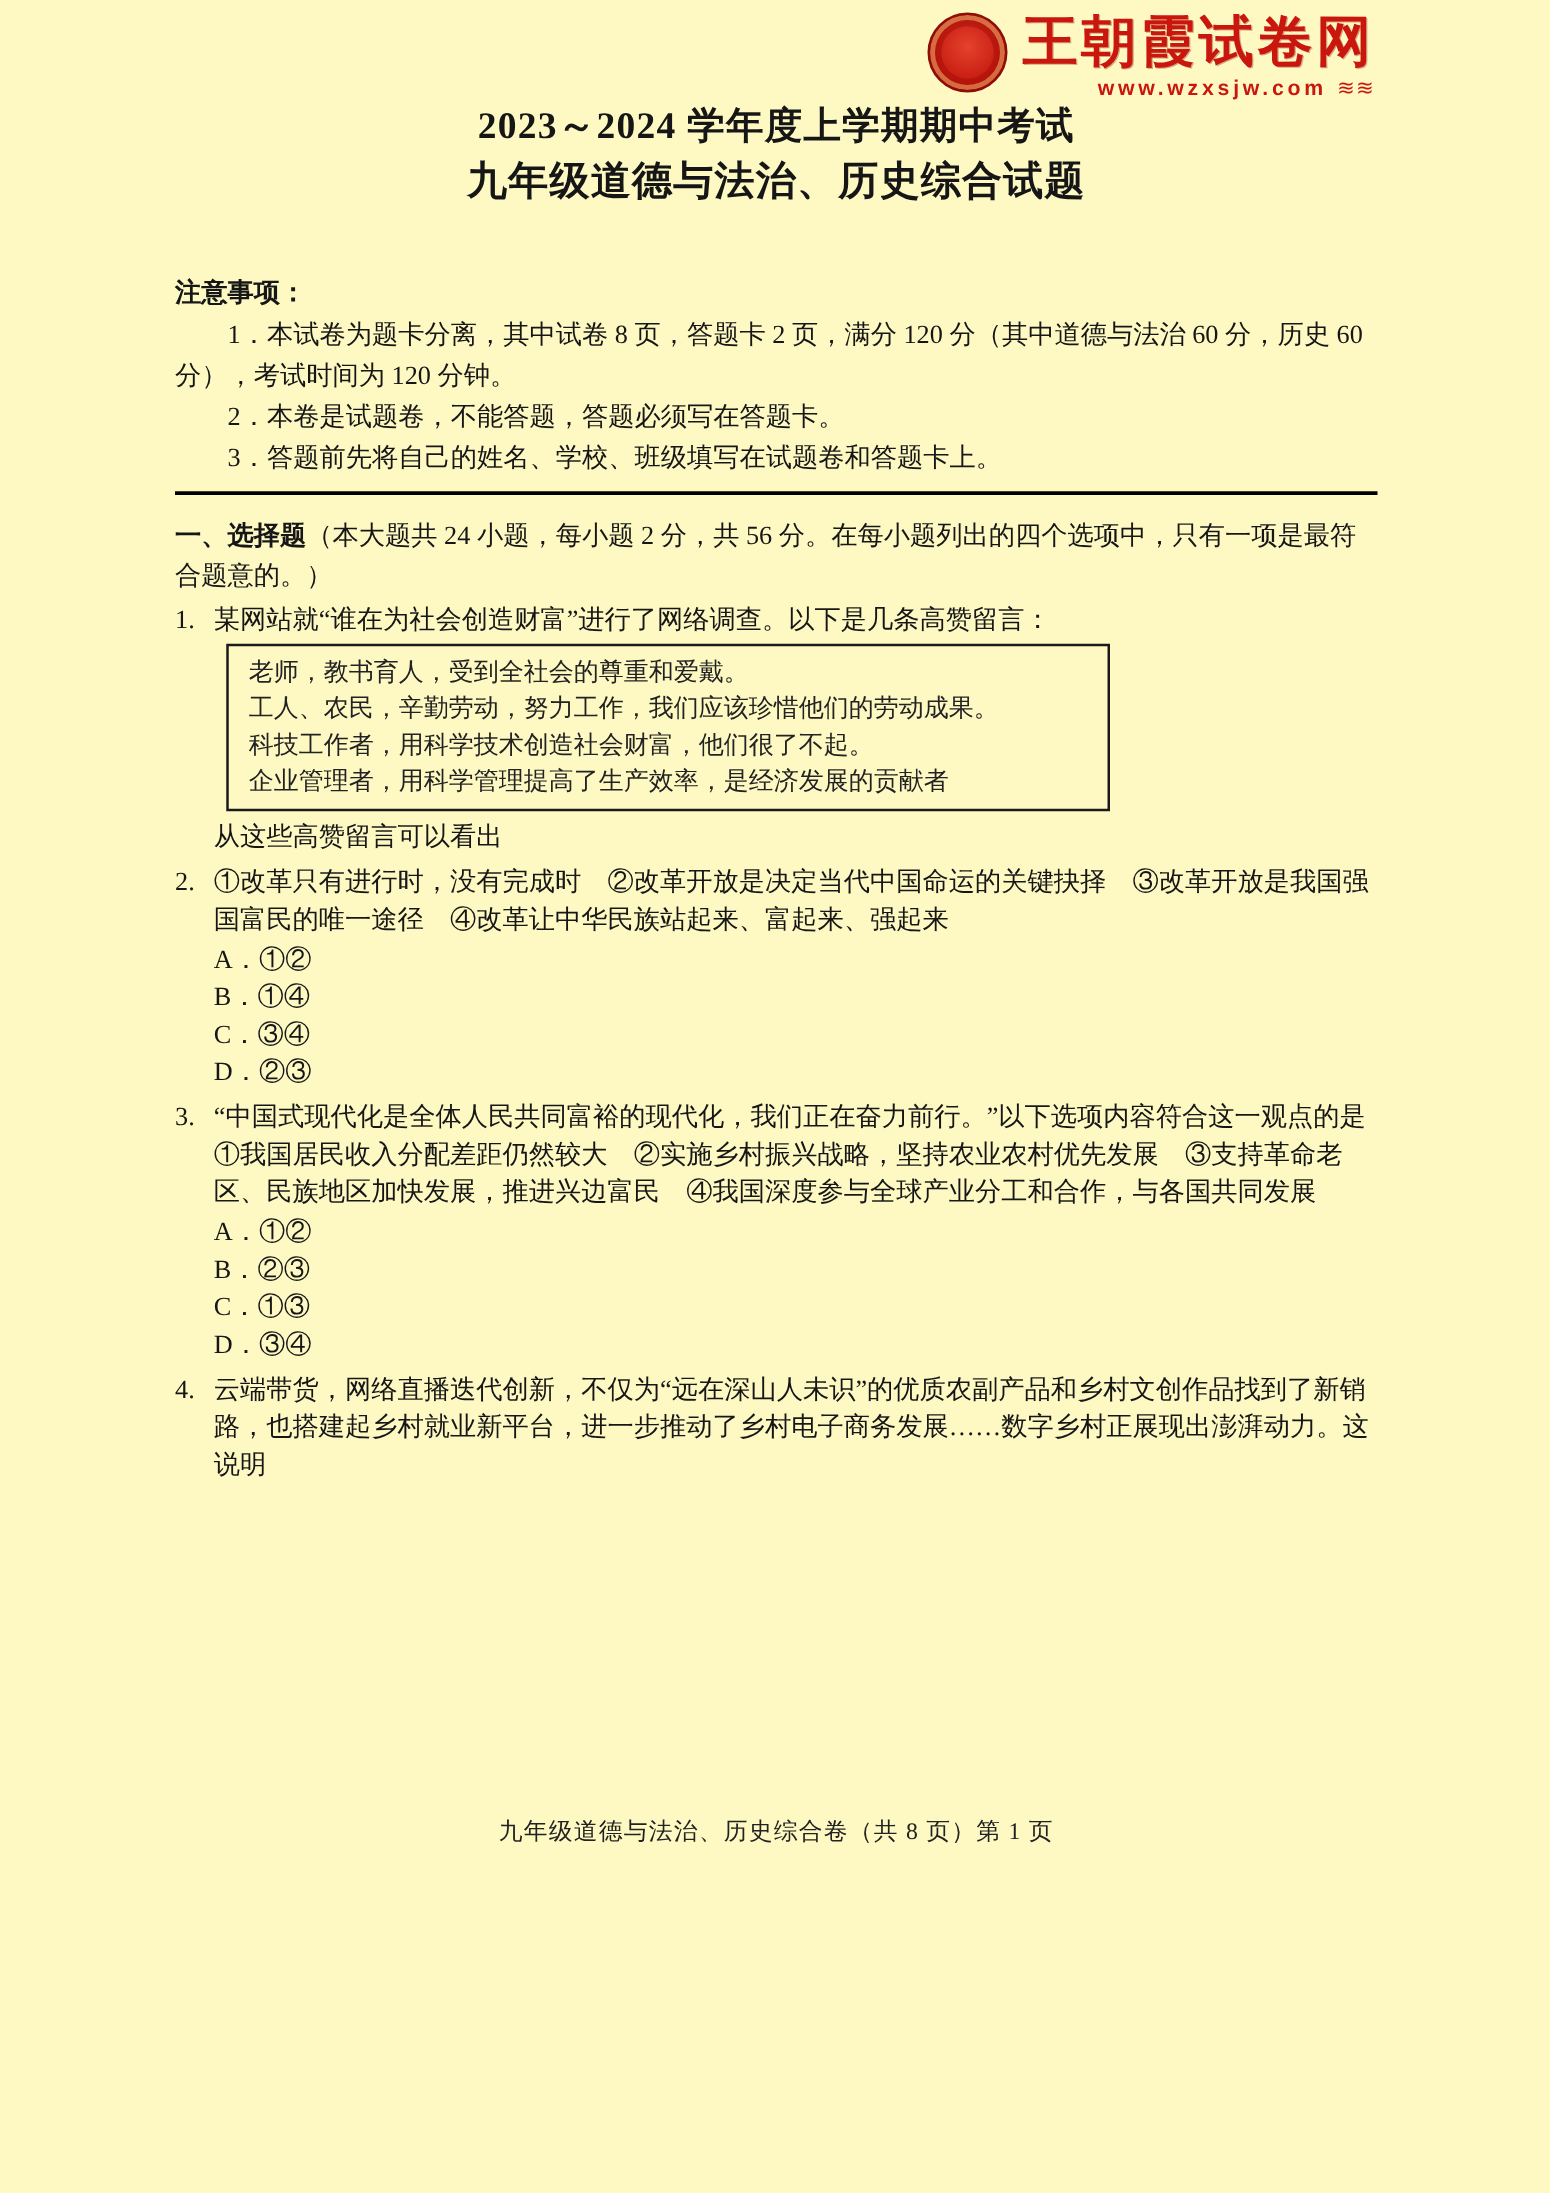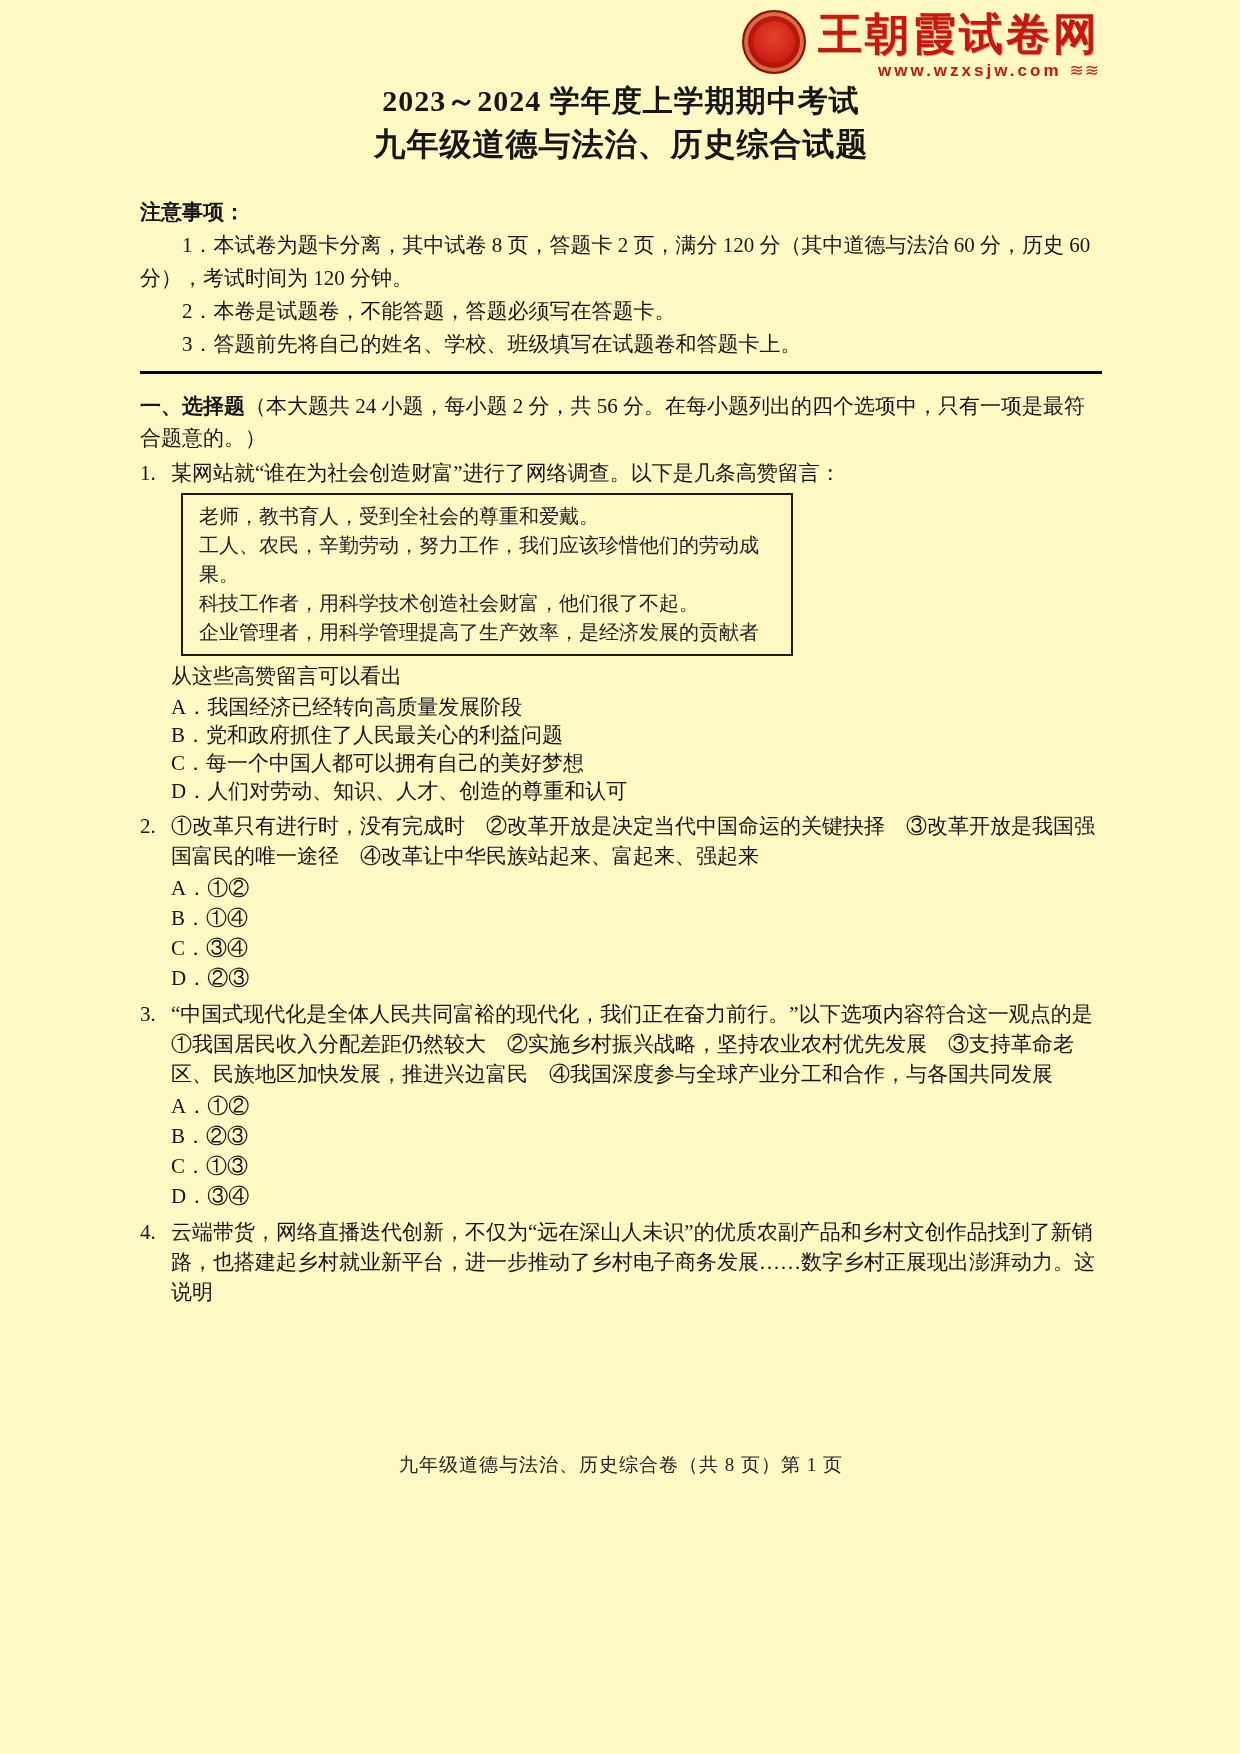--- a/index.html
+++ b/index.html
@@ -32,39 +32,39 @@
   }
   .waves { color:#c9170e; font-size:17px; letter-spacing:1px; }
 
   
   .content { position:absolute; left:140px; top:0; width:962px; }
 
   .titles { padding-top:82px; text-align:center; }
   .title1 { font-size:30px; line-height:38px; font-weight:bold; letter-spacing:1px; }
   .title2 { font-size:32px; line-height:44px; font-weight:bold; margin-top:2px; letter-spacing:1px; }
 
-  .notices { margin-top:30px; font-size:21px; line-height:33px; }
+  .notices { margin-top:52px; font-size:21px; line-height:33px; }
   .notice-heading { font-weight:bold; }
   .notice-item.first { text-indent:2em; }
   .notice-item.single { padding-left:2em; }
 
   .rule { margin-top:10px; border-top:3px solid #000; width:100%; }
 
   .wish { margin-top:14px; text-align:center; font-size:25px; line-height:34px; font-weight:bold; font-style:italic; letter-spacing:2px; }
 
   .section { margin-top:16px; font-size:21px; line-height:32px; }
   .sec-label { font-weight:bold; }
 
   .question { position:relative; padding-left:31px; margin-top:4px; font-size:21px; line-height:30px; }
   .q-num { position:absolute; left:0; top:0; }
   .q-stem { }
   .q-sub { }
 
   .q-box {
-    margin:5px 0 5px 10px; width:612px;
+    margin:5px 0 5px 10px; width:707px;
     border:2px solid #1a1a1a;
     padding:7px 16px;
     font-size:20px; line-height:29px; color:#222;
   }
   .q-box-line { }
 
   .q-after { margin-top:3px; }
 
   .opt-stack { margin-top:2px; }
   .opt-stack .opt { line-height:28px; }
@@ -115,26 +115,20 @@
     <div class="question">
       <span class="q-num">1.</span>
       <div class="q-stem">某网站就“谁在为社会创造财富”进行了网络调查。以下是几条高赞留言：</div>
       <div class="q-box">
         <div class="q-box-line">老师，教书育人，受到全社会的尊重和爱戴。</div>
         <div class="q-box-line">工人、农民，辛勤劳动，努力工作，我们应该珍惜他们的劳动成果。</div>
         <div class="q-box-line">科技工作者，用科学技术创造社会财富，他们很了不起。</div>
         <div class="q-box-line">企业管理者，用科学管理提高了生产效率，是经济发展的贡献者</div>
       </div>
       <div class="q-after">从这些高赞留言可以看出</div>
-      <div class="opt-stack">
-        <div class="opt">A．我国经济已经转向高质量发展阶段</div>
-        <div class="opt">B．党和政府抓住了人民最关心的利益问题</div>
-        <div class="opt">C．每一个中国人都可以拥有自己的美好梦想</div>
-        <div class="opt">D．人们对劳动、知识、人才、创造的尊重和认可</div>
-      </div>
     </div>
 
     <div class="question" style="margin-top:6px;">
       <span class="q-num">2.</span>
       <div class="q-sub">①改革只有进行时，没有完成时　②改革开放是决定当代中国命运的关键抉择　③改革开放是我国强国富民的唯一途径　④改革让中华民族站起来、富起来、强起来</div>
       <div class="opt-row">
         <span class="opt">A．①②</span>
         <span class="opt">B．①④</span>
         <span class="opt">C．③④</span>
         <span class="opt">D．②③</span>

